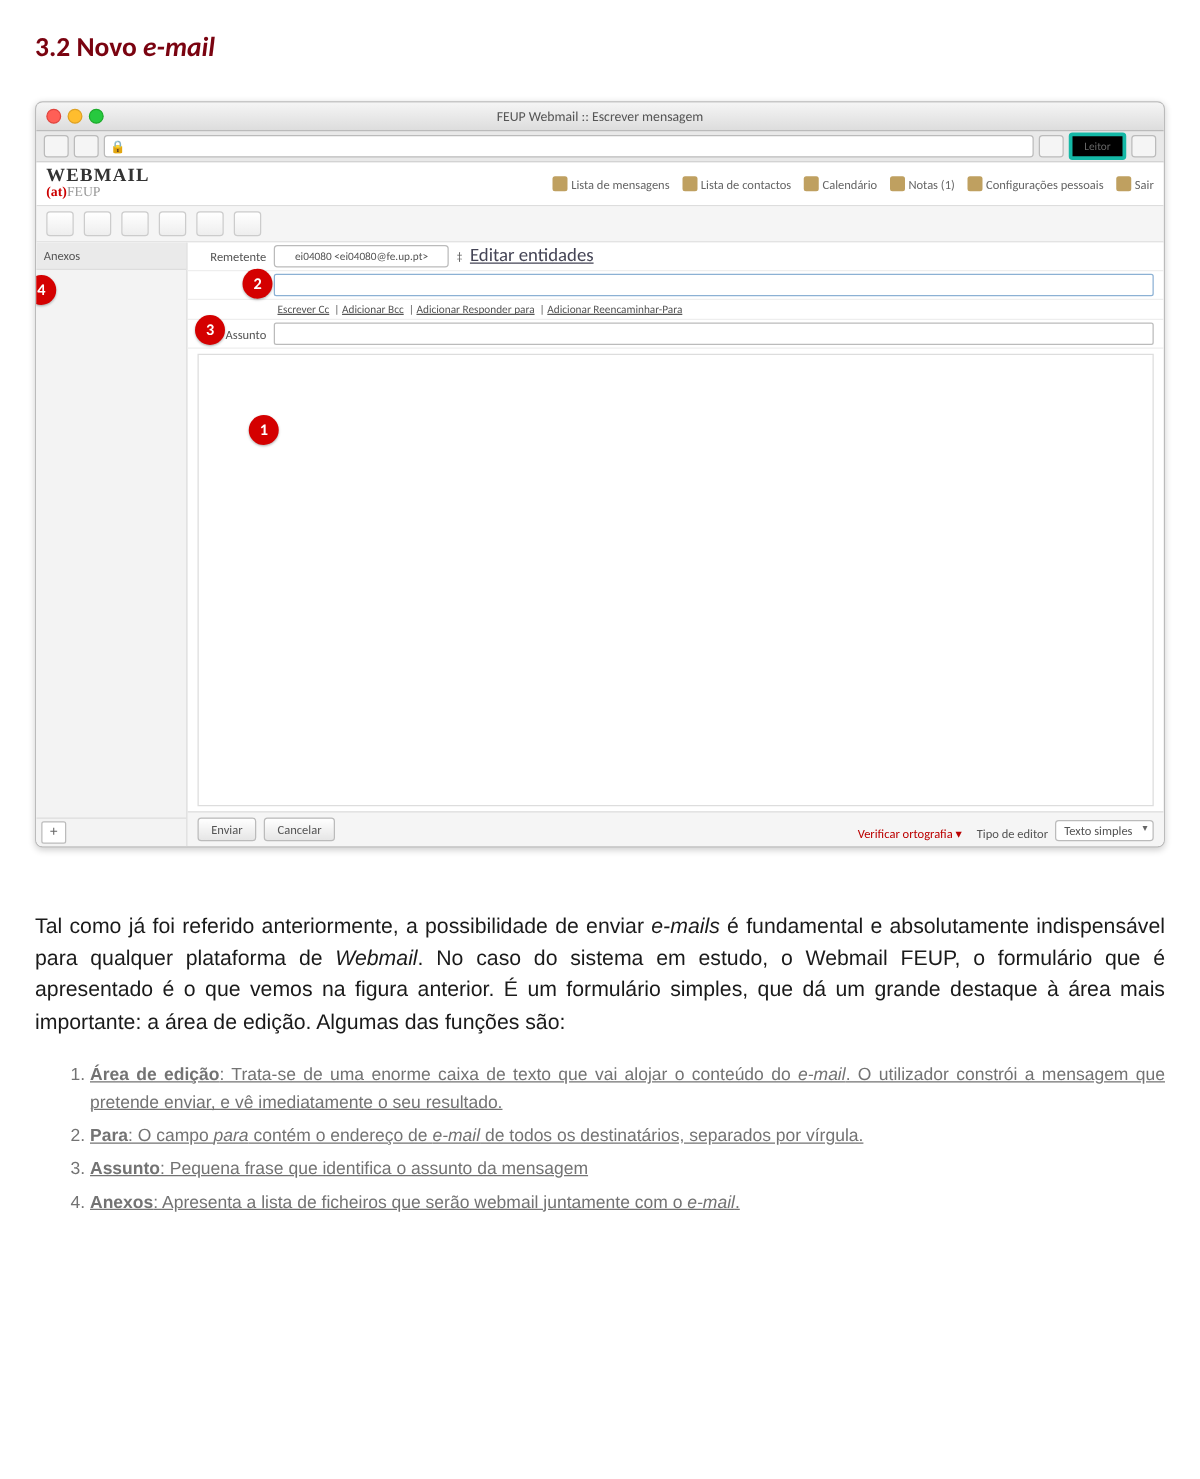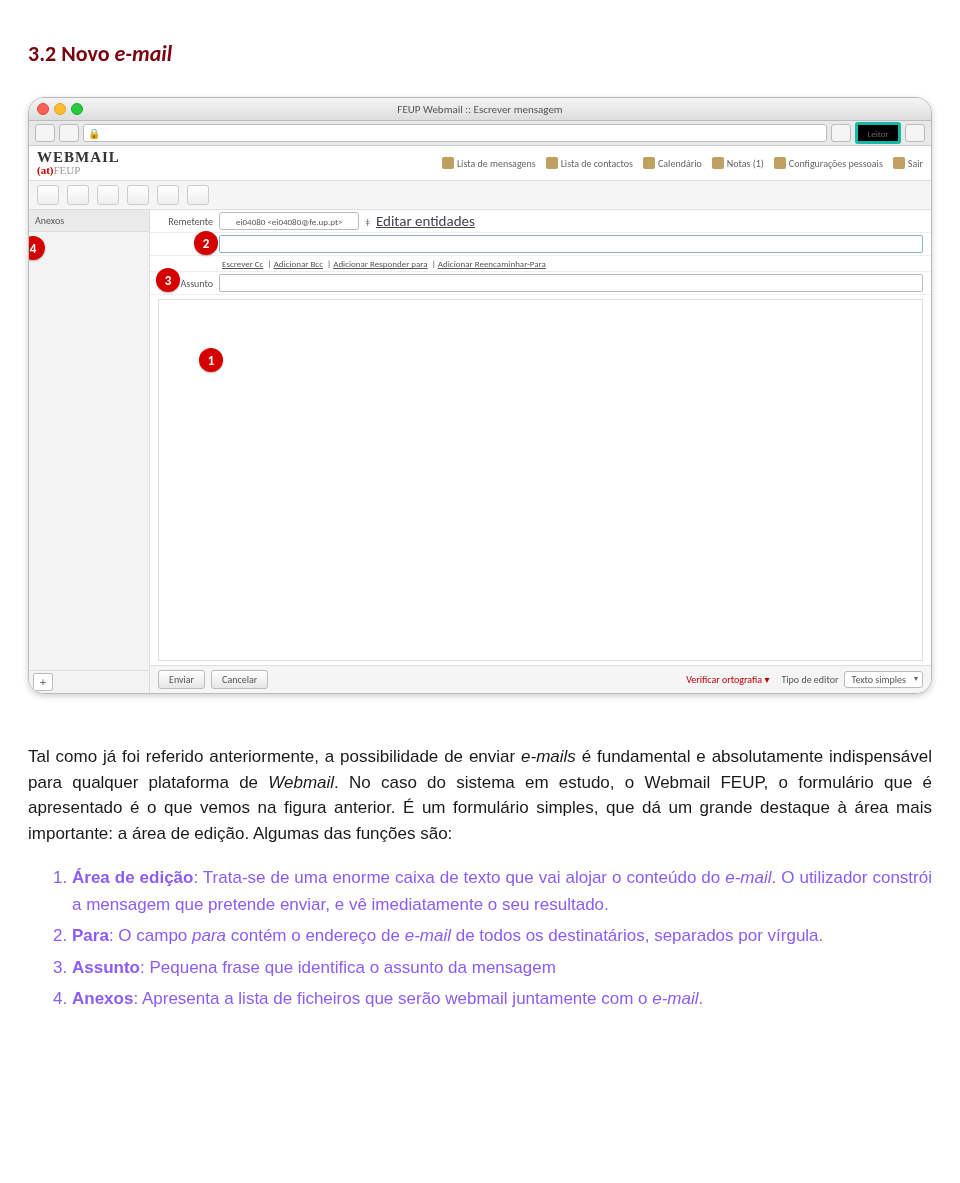--- a/index.html
+++ b/index.html
@@ -8,29 +8,29 @@
     font-family: Calibri, "Segoe UI", Arial, sans-serif;
     background: #fff;
     color: #222;
     width: 960px;
     box-sizing: border-box;
   }
   h2.section-title {
     color: #7a0310;
     font-weight: bold;
     font-size: 22px;
-    margin: 16px 0 30px 0;
+    margin: 0 0 30px 0;
     font-family: Calibri, Arial, sans-serif;
   }
   h2.section-title .italic { font-style: italic; }
 
   
   .window {
     border: 1px solid #bbb;
-    border-radius: 16px;
+    border-radius: 6px;
     background: #f0f0f0;
     box-shadow: 0 2px 6px rgba(0,0,0,0.2);
     margin: 0 0 40px 0;
     overflow: hidden;
   }
   .titlebar {
     height: 22px;
     background: linear-gradient(#f5f5f5,#ddd);
     border-bottom: 1px solid #bbb;
     display: flex;
@@ -149,21 +149,21 @@
   .addlinks { padding:2px 8px 2px 72px; font-size:9px; color:#555; border-bottom:1px solid #eee;}
   .addlinks span { text-decoration:underline; margin-right:2px;}
 
   .editorbox {
     flex:1; min-height:360px; background:#fff;
     border:1px solid #ddd; margin:4px 8px;
     position:relative;
   }
 
   .bottombar {
-    display:flex; align-items:center; gap:6px;
+    display:flex; align-items:flex-end; gap:6px;
     padding:4px 8px;
     border-top:1px solid #ddd;
     background:#f5f5f5;
     font-size:10px; color:#555;
   }
   .btn {
     padding:2px 10px; border:1px solid #bbb; border-radius:3px;
     background:linear-gradient(#fff,#e6e6e6);
     font-size:10px;
   }
@@ -189,26 +189,27 @@
   .para {
     font-size:17px;
     line-height:1.5;
     text-align:justify;
     margin:50px 0 18px 0;
     font-family: Arial, sans-serif;
     color:#1a1a1a;
   }
   .para em, .para i { font-style: italic; }
   ol.funclist {
-    font-size:17px;
+    font-size:14px;
     line-height:1.6;
     font-family: Arial, sans-serif;
-    color:#8b5cf6;
+    color:#737373;
     padding-left:44px;
     margin:0;
+    text-decoration:underline;
   }
   ol.funclist li { margin-bottom:4px; text-align:justify;}
   ol.funclist b { font-weight:bold; }
 </style>
 </head>
 <body>
 
 <h2 class="section-title">
   <span>3.2</span>
   <span>Novo </span><span class="italic">e-mail</span>

